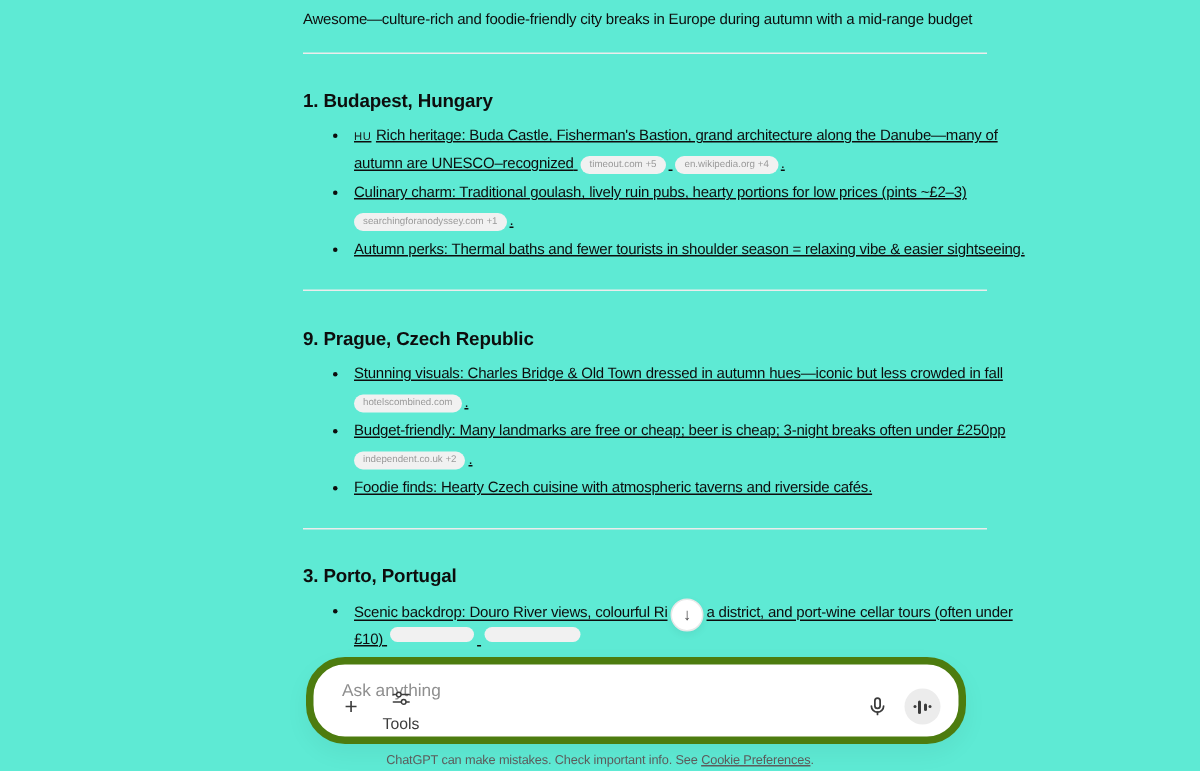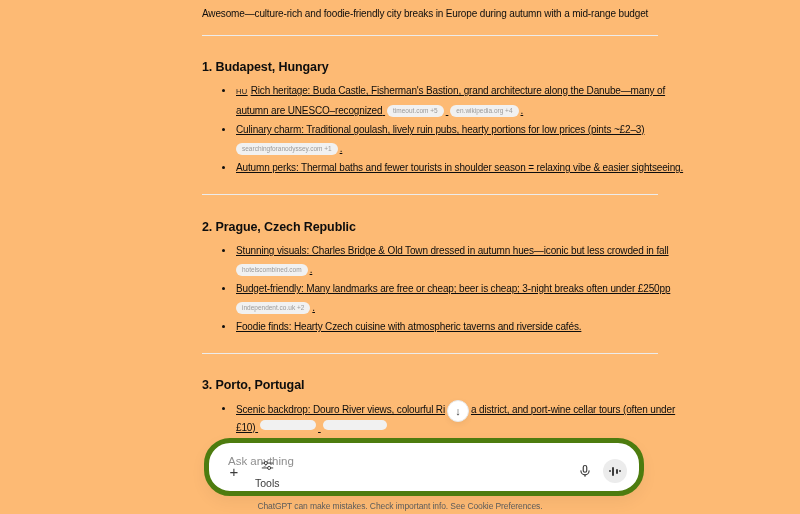--- a/index.html
+++ b/index.html
@@ -4,21 +4,21 @@
 <style>
   * { margin:0; padding:0; box-sizing:border-box; }
   html,body { width:800px; height:514px; }
   body {
     font-family:"Liberation Sans", sans-serif;
     background:#ffffff;
     color:#0d0d0d;
     position:relative;
     overflow:hidden;
   }
-  .page { position:absolute; inset:0; background:#fdba74; }
+  .page { position:absolute; inset:0; background:#5eead4; }
 
   .content {
     position:absolute;
     left:202px; top:0;
     width:456px;
   }
   .tline { display:block; white-space:nowrap; font-size:10px; letter-spacing:-0.15px; line-height:19px; color:#0d0d0d; }
   .intro { margin-top:4px; }
 
   .divider { border:none; border-top:1px solid #ececec; height:0; width:456px; }
@@ -118,21 +118,21 @@
     cursor:pointer;
   }
   .vb { background:#3c3c3c; border-radius:2px; width:2px; display:inline-block; }
   .vb1 { height:2px; } .vb2 { height:9px; } .vb3 { height:5px; } .vb4 { height:2px; }
 
   .footer {
     position:absolute; left:0; right:0; top:501px;
     text-align:center;
     font-size:8.5px; color:#5d5d5d; letter-spacing:-0.1px;
   }
-  .footer a { color:#5d5d5d; cursor:pointer; }
+  .footer a { color:#5d5d5d; text-decoration:underline; cursor:pointer; }
 </style>
 </head>
 <body>
 
 <div class="page">
 
   <div class="content">
 
     <div class="intro">
       <span class="tline">Awesome—culture-rich and foodie-friendly city breaks in Europe during autumn with a mid-range budget</span>
@@ -152,21 +152,21 @@
         <span class="tline">Culinary charm: Traditional goulash, lively ruin pubs, hearty portions for low prices (pints ~£2–3)</span>
         <span class="tline"><span class="pill" style="margin-left:0;">searchingforanodyssey.com +1</span><span class="suffix">.</span></span>
       </li>
       <li>
         <span class="tline">Autumn perks: Thermal baths and fewer tourists in shoulder season = relaxing vibe &amp; easier sightseeing.</span>
       </li>
     </ul>
 
     <hr class="divider div2">
 
-    <h3 class="sec h2m">2. Prague, Czech Republic</h3>
+    <h3 class="sec h2m">9. Prague, Czech Republic</h3>
     <ul class="blist">
       <li>
         <span class="tline">Stunning visuals: Charles Bridge &amp; Old Town dressed in autumn hues—iconic but less crowded in fall</span>
         <span class="tline"><span class="pill" style="margin-left:0;">hotelscombined.com</span><span class="suffix">.</span></span>
       </li>
       <li>
         <span class="tline">Budget-friendly: Many landmarks are free or cheap; beer is cheap; 3-night breaks often under £250pp</span>
         <span class="tline"><span class="pill" style="margin-left:0;">independent.co.uk +2</span><span class="suffix">.</span></span>
       </li>
       <li>

